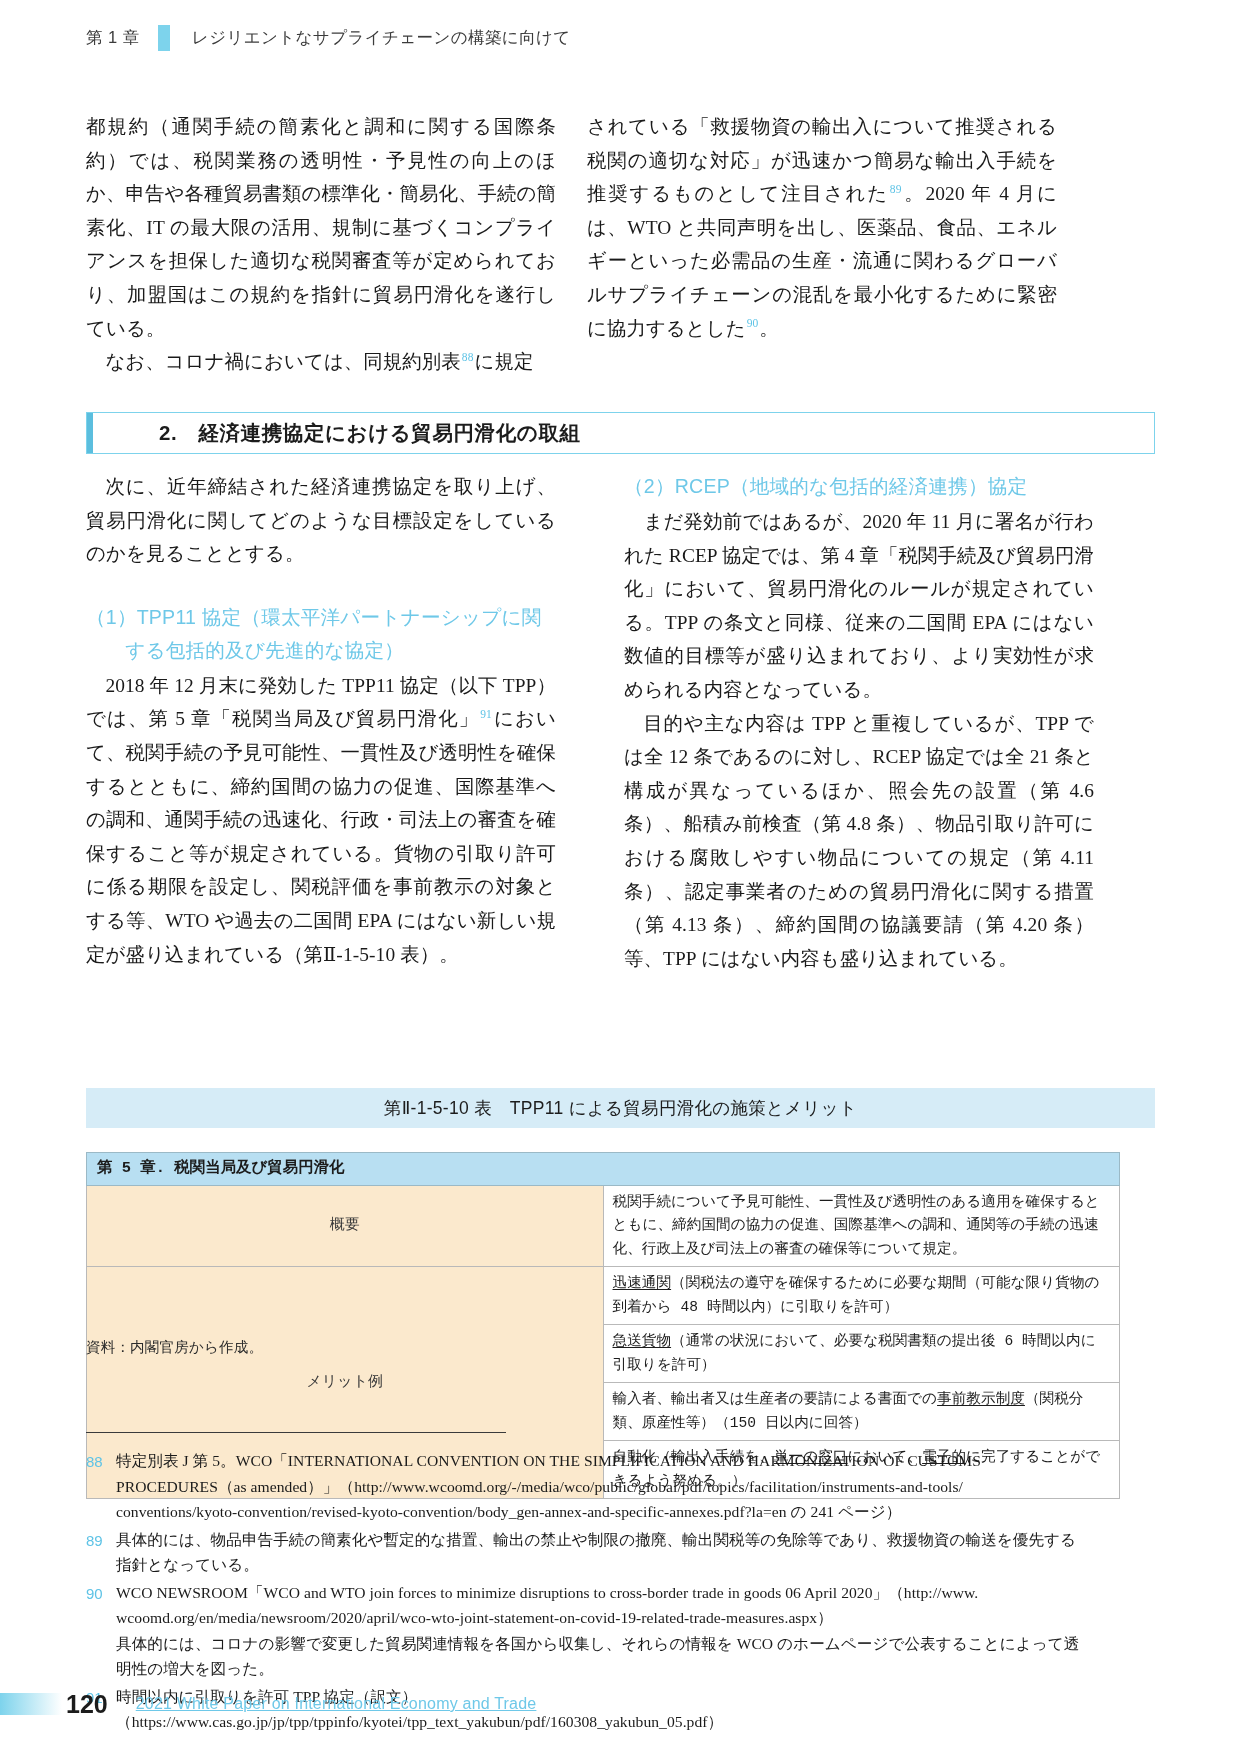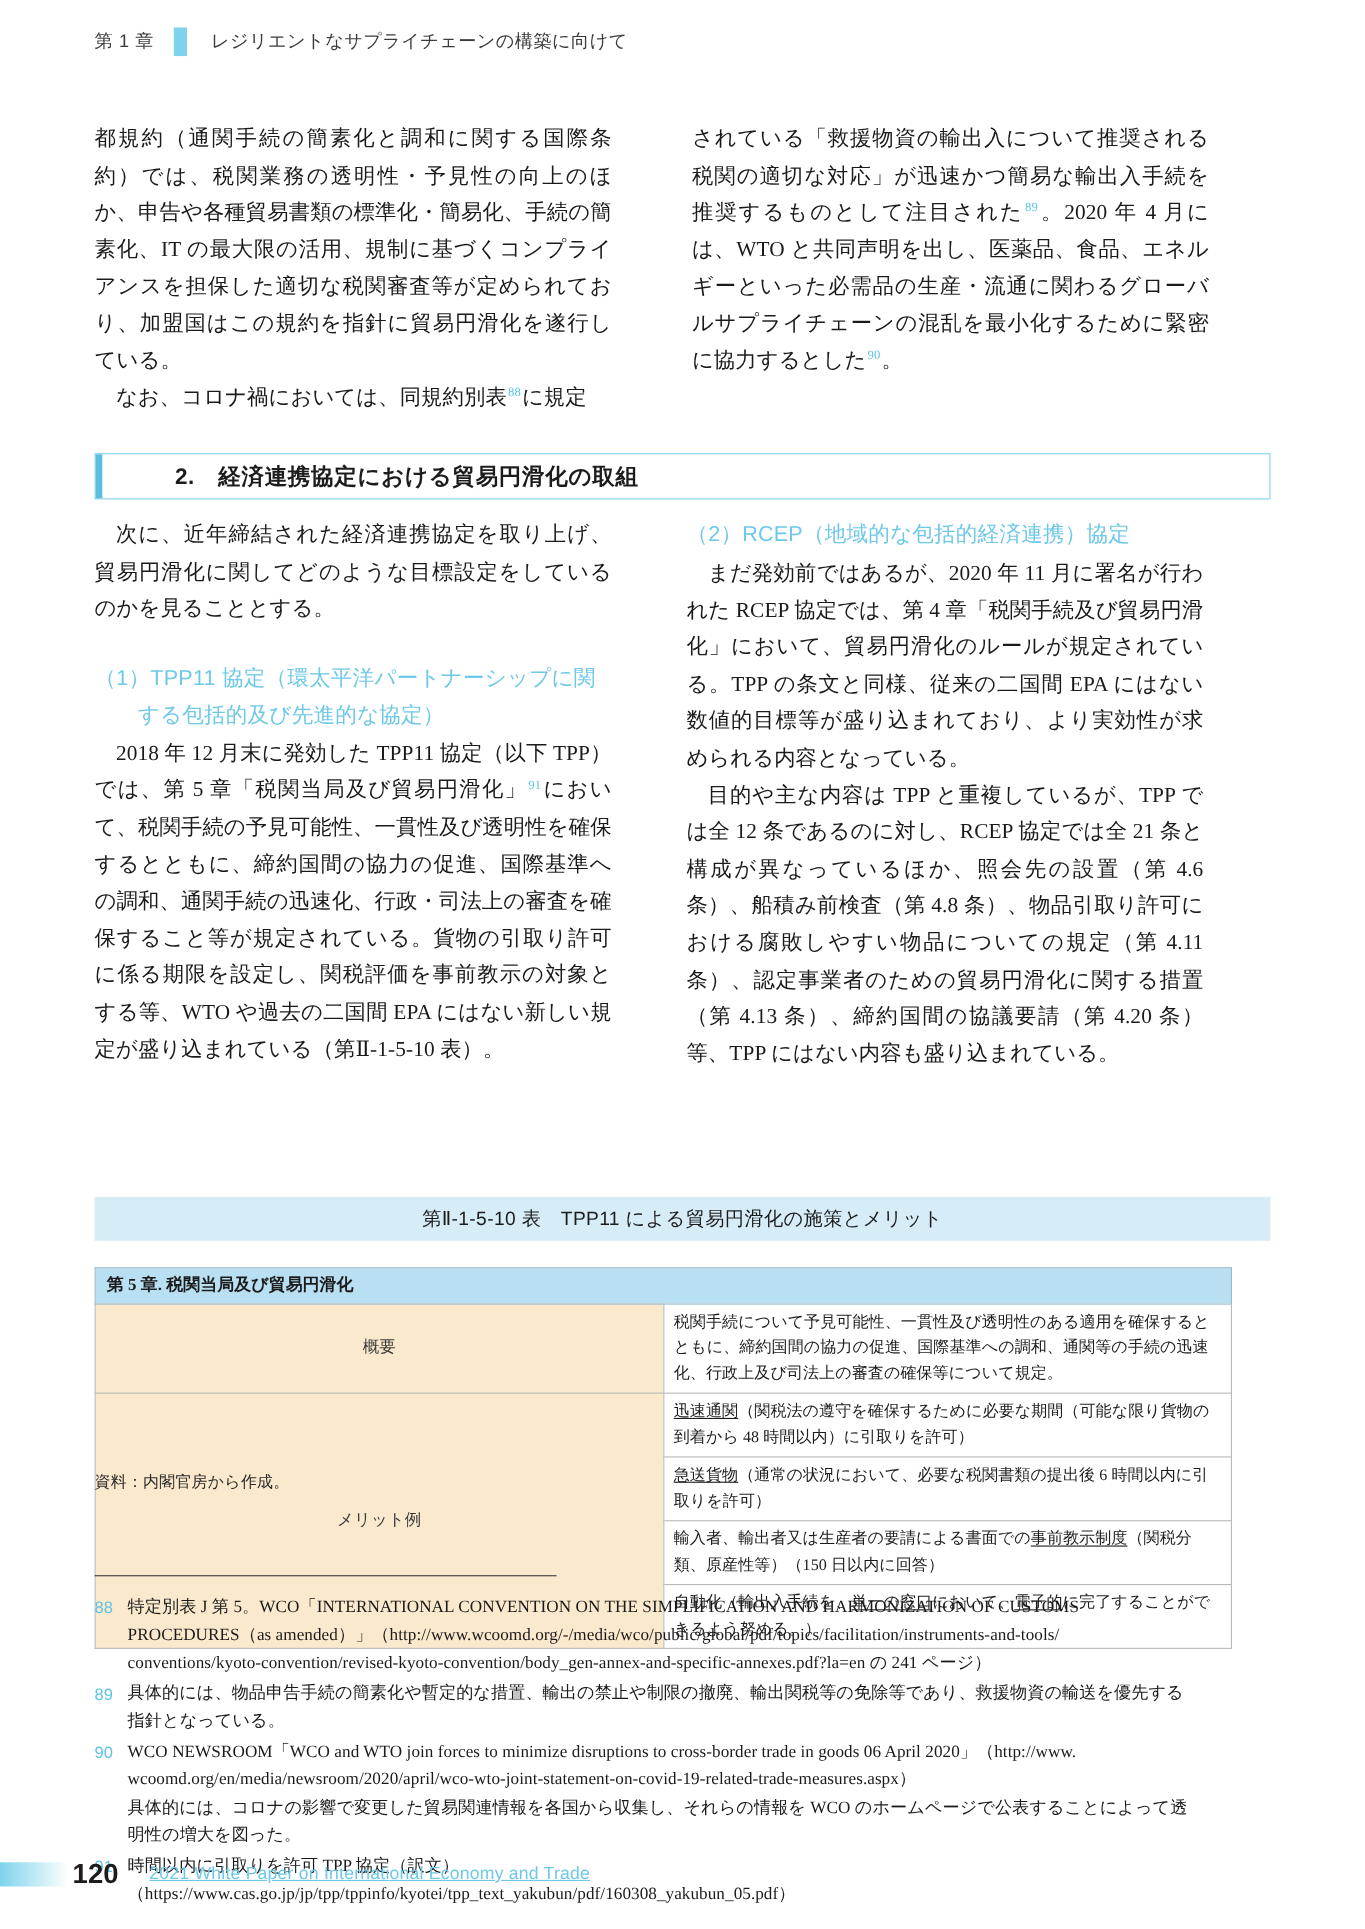--- a/index.html
+++ b/index.html
@@ -50,21 +50,21 @@
     white-space: nowrap;
   }
 
   
   .columns {
     position: absolute;
     left: 86px;
     top: 110px;
     width: 1069px;
     display: flex;
-    gap: 73px;
+    gap: 31px;
   }
   .col {
     width: 470px;
     flex: 0 0 470px;
   }
   p.body {
     margin: 0;
     font-size: 19.4px;
     line-height: 33.6px;
     text-align: justify;
@@ -148,21 +148,21 @@
     letter-spacing: 0.3px;
   }
 
   
   .data-table {
     position: absolute;
     left: 86px;
     top: 1152px;
     width: 1034px;
     border-collapse: collapse;
-    font-family: Liberation Serif, serif;
+    font-family: Liberation Mono, monospace;
     table-layout: fixed;
   }
   .data-table td, .data-table th {
     border: 1px solid #b9b9b9;
     padding: 5px 9px;
     font-size: 14.6px;
     line-height: 23.5px;
     font-weight: normal;
     text-align: left;
     vertical-align: middle;

